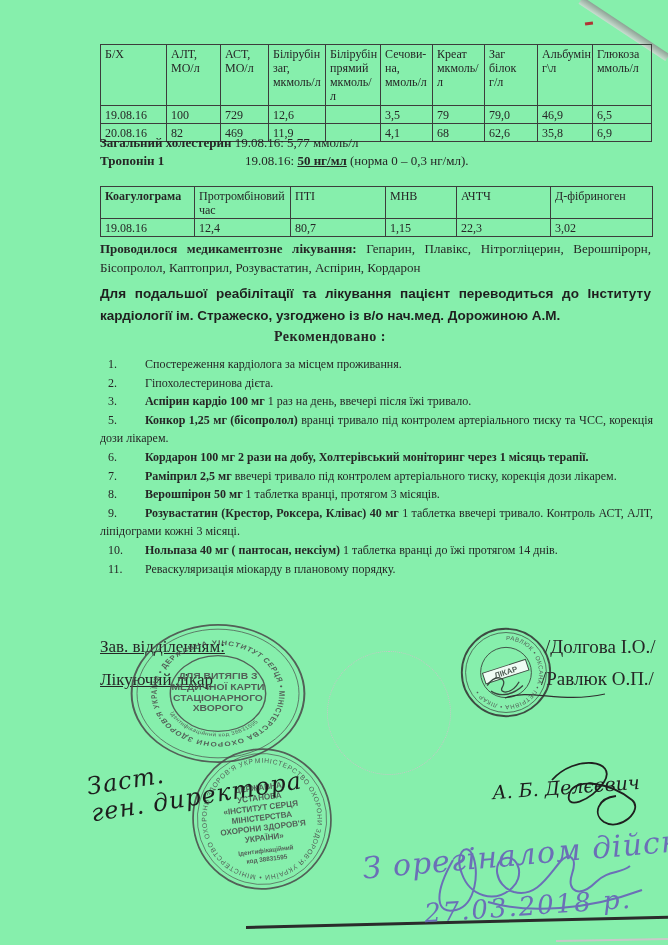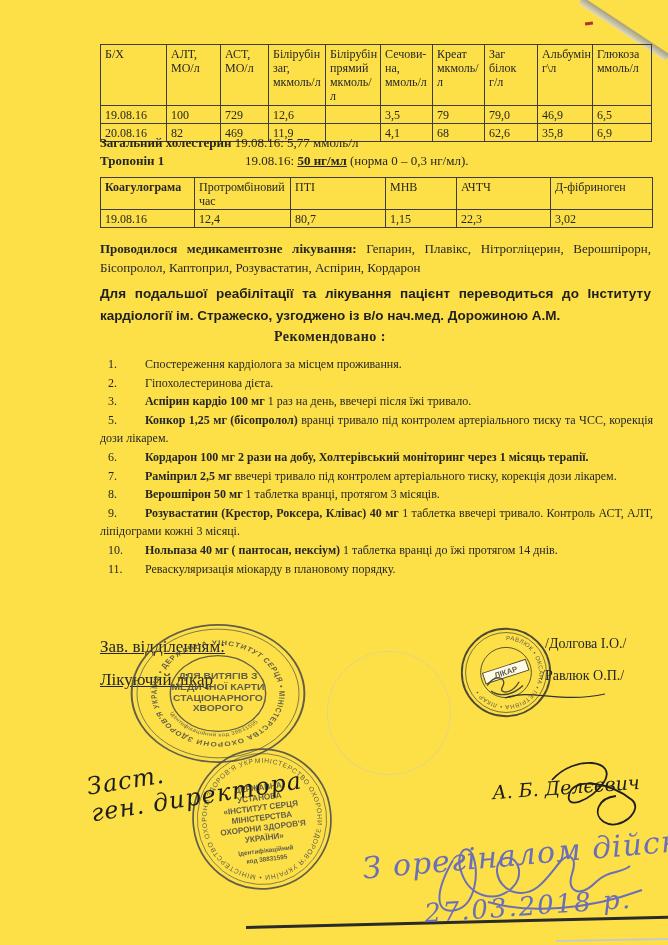--- a/index.html
+++ b/index.html
@@ -1,18 +1,18 @@
 <!DOCTYPE html>
 <html><head>
 <meta charset="utf-8">
 <style>
   html,body { margin:0; padding:0; background:#ffffff; }
   .page {
     position:relative; width:668px; height:945px; margin:0 auto;
-    background:#fde047; overflow:hidden;
+    background:#86efac; overflow:hidden;
     font-family:"Liberation Serif", serif; color:#262626;
   }
 
   
   .fold-line {
     position:absolute; left:583px; top:-3px; width:104px; height:8px;
     background:linear-gradient(to bottom,#8f8f8f,#d9d9d9);
     transform:rotate(33.5deg); transform-origin:left top; opacity:.8;
   }
   .red-mark { position:absolute; left:585px; top:22px; width:8px; height:3px;
@@ -24,21 +24,21 @@
 
   
   table { position:absolute; border-collapse:collapse; table-layout:fixed; }
   th, td {
     border:1px solid #3c3c3c; font-weight:normal; font-size:12px;
     padding:2px 4px 1px 4px; vertical-align:top; text-align:left; line-height:1.18;
     overflow:hidden;
   }
   th { white-space:pre-line; }
   .bx-table  { left:100px; top:44px;  width:552px; }
-  .coag-table{ left:100px; top:177px; width:552px; }
+  .coag-table{ left:100px; top:186px; width:552px; }
   .bold-cell { font-weight:bold; }
 
   
   .line { position:absolute; left:100px; width:552px; font-size:13px; }
   .chol-line { top:135px; }
   .trop-line { top:153px; }
   .b { font-weight:bold; }
   .u { text-decoration:underline; }
   .trop-label { display:inline-block; width:145px; }
 
@@ -49,21 +49,21 @@
     font-size:13.5px; line-height:1.6; text-align:justify; color:#1f1f1f; }
   .rec-heading { position:absolute; left:100px; top:329px; width:460px;
     text-align:center; font-weight:bold; font-size:14px; letter-spacing:.5px; }
 
   .rec-list { position:absolute; left:100px; top:355px; width:553px;
     font-size:12px; line-height:18.6px; text-align:justify; }
   .rec-item .num { display:inline-block; width:45px; padding-left:8px; box-sizing:border-box; }
 
   
   .sig-label { position:absolute; font-size:17px;text-decoration:underline; }
-  .sig-name  { position:absolute; font-size:14px;font-family:Liberation Serif, serif; }
+  .sig-name  { position:absolute; font-size:19px;font-family:Liberation Serif, serif; }
 
   
   .stamp { position:absolute; opacity:.87; }
   .stamp svg text { font-family:"Liberation Sans", sans-serif; fill:#4b4b4b; }
   .faint-circle { position:absolute; left:327px; top:651px; width:122px; height:122px;
     border:1.5px dotted #c6c6c6; border-radius:50%; }
 
   
   .hw { position:absolute; font-family:"DejaVu Serif", serif; font-style:italic; }
   .hw-deputy { left:88px; top:757px; color:#1d1d1d; font-size:24px;

